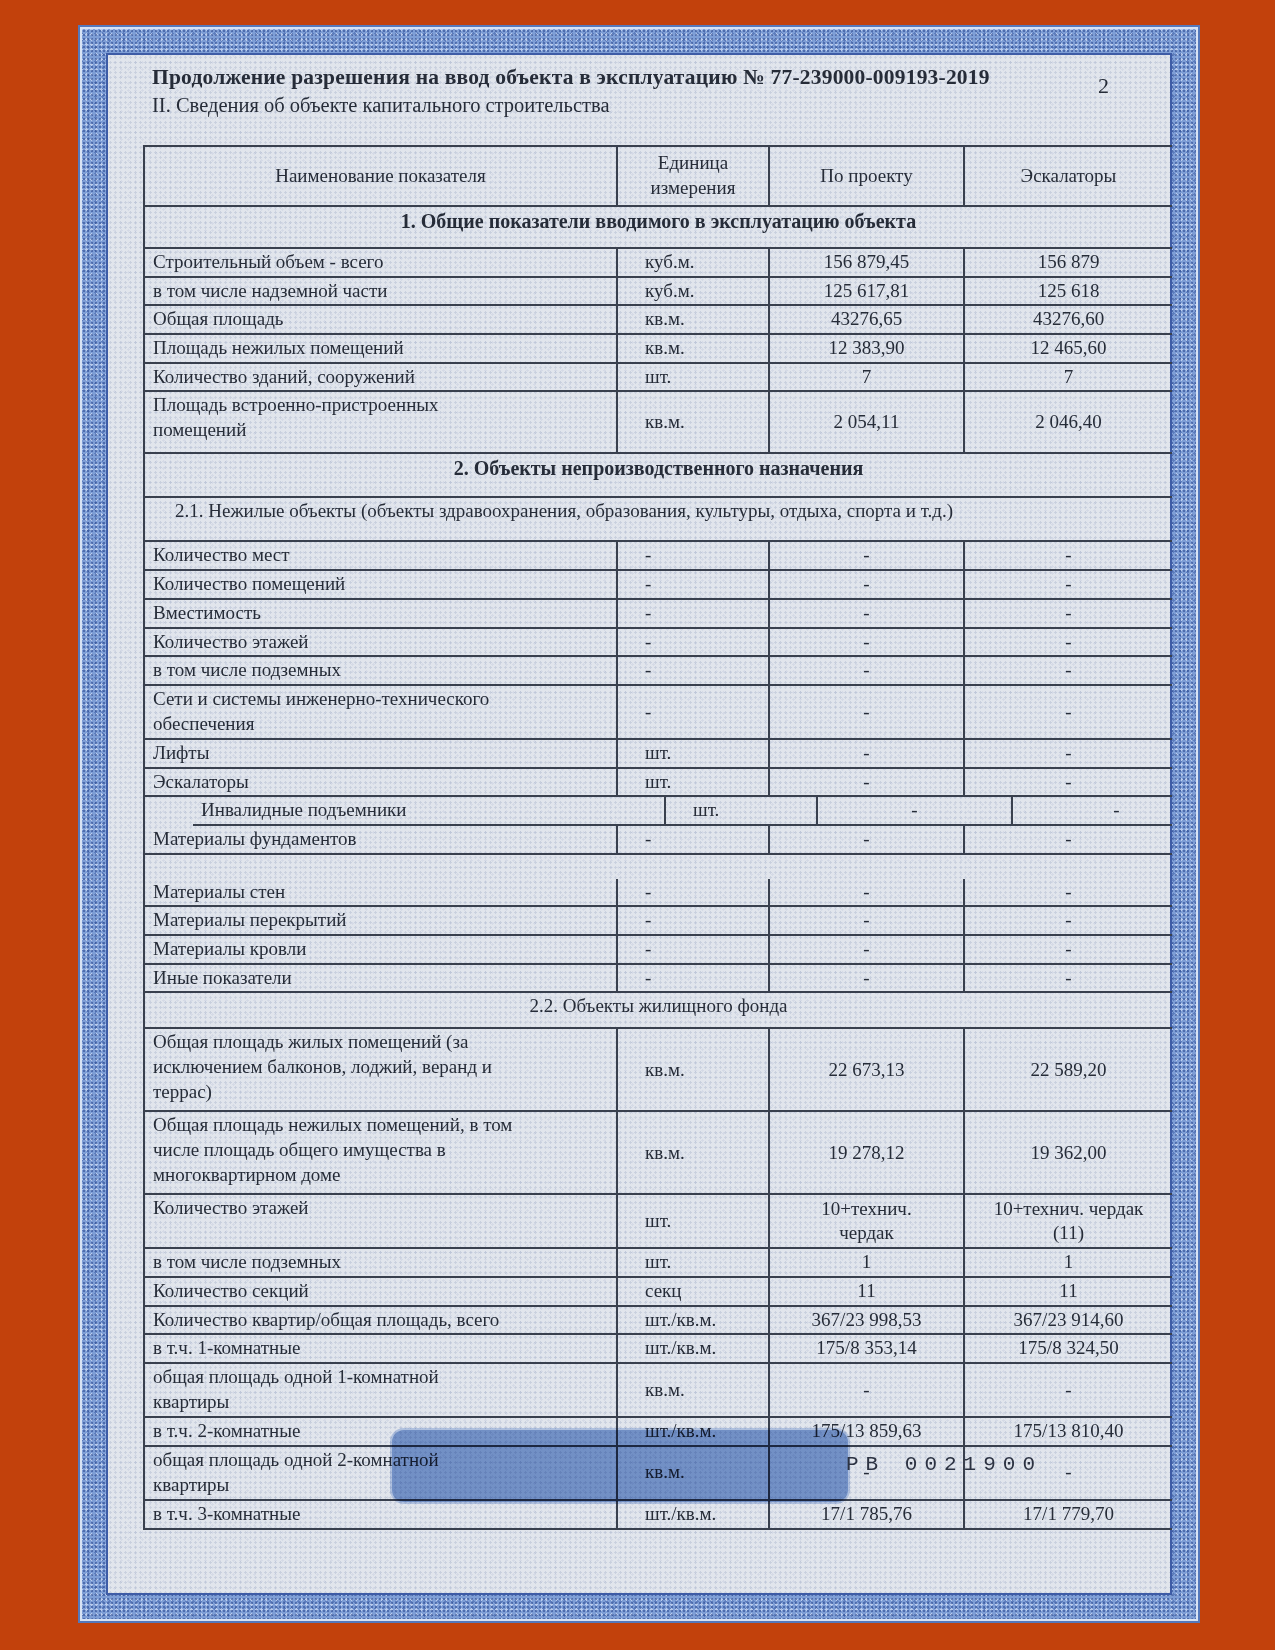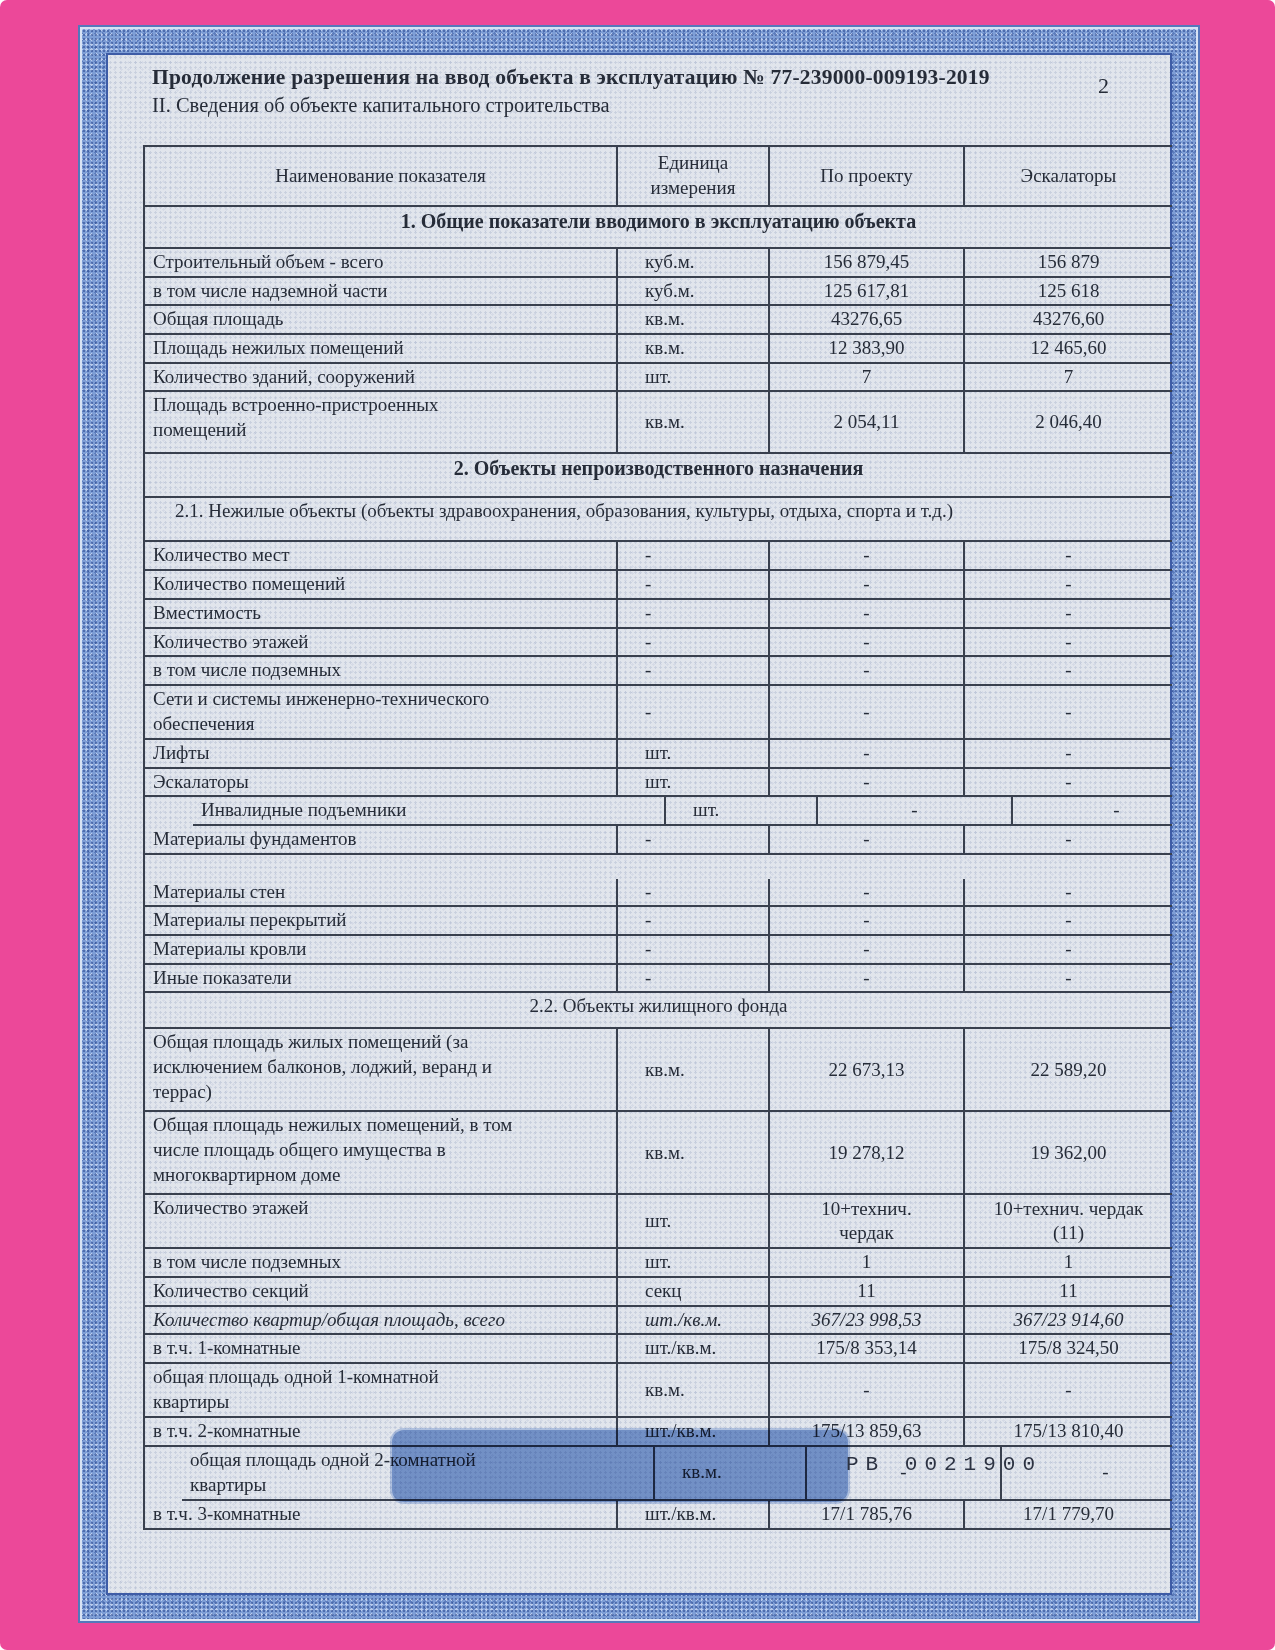--- a/index.html
+++ b/index.html
@@ -1,18 +1,18 @@
 <!DOCTYPE html>
 <html lang="ru"><head>
 <meta charset="utf-8">
 <style>
   * { margin:0; padding:0; box-sizing:border-box; }
   html,body { width:1275px; height:1650px; background:#ffffff;
     font-family:"Liberation Serif","DejaVu Serif",serif; color:#262c38; }
-  .page { position:relative; width:1275px; height:1650px; background:#ec4899; overflow:hidden;border-radius:7px; }
+  .page { position:relative; width:1275px; height:1650px; background:#c2410c; overflow:hidden; }
 
   
   .sheet { position:absolute; left:78px; top:25px; width:1122px; height:1598px;
     border:2px solid #5478bb; background:#d7e2f4; padding:2px; }
   .band { width:100%; height:100%; padding:24px;
     background-color:#7e9ed6;
     background-image:
       radial-gradient(rgba(38,68,140,.55) 1px, transparent 1.35px),
       radial-gradient(rgba(235,241,252,.55) 1px, transparent 1.3px),
       radial-gradient(rgba(52,84,160,.45) 1px, transparent 1.3px);
@@ -242,21 +242,21 @@
               <div class="cell c1">шт.</div>
               <div class="cell c2">1</div>
               <div class="cell c3">1</div>
             </div>
             <div class="row" style="min-height: 27px;">
               <div class="cell c0">Количество секций</div>
               <div class="cell c1">секц</div>
               <div class="cell c2">11</div>
               <div class="cell c3">11</div>
             </div>
-            <div class="row" style="min-height: 27px; font-style: italic;">
+            <div class="row" style="min-height: 27px;">
               <div class="cell c0">Количество квартир/общая площадь, всего</div>
               <div class="cell c1">шт./кв.м.</div>
               <div class="cell c2">367/23 998,53</div>
               <div class="cell c3">367/23 914,60</div>
             </div>
             <div class="row" style="min-height: 27px;">
               <div class="cell c0">в т.ч. 1-комнатные</div>
               <div class="cell c1">шт./кв.м.</div>
               <div class="cell c2">175/8 353,14</div>
               <div class="cell c3">175/8 324,50</div>
@@ -267,21 +267,21 @@
               <div class="cell c1">кв.м.</div>
               <div class="cell c2">-</div>
               <div class="cell c3">-</div>
             </div>
             <div class="row" style="min-height: 27px;">
               <div class="cell c0">в т.ч. 2-комнатные</div>
               <div class="cell c1">шт./кв.м.</div>
               <div class="cell c2">175/13 859,63</div>
               <div class="cell c3">175/13 810,40</div>
             </div>
-            <div class="row" style="min-height: 54px; margin-left: 37px;">
+            <div class="row" style="min-height: 54px;">
               <div class="cell c0">общая площадь одной 2-комнатной
 квартиры</div>
               <div class="cell c1">кв.м.</div>
               <div class="cell c2">-</div>
               <div class="cell c3">-</div>
             </div>
             <div class="row" style="min-height: 27px;">
               <div class="cell c0">в т.ч. 3-комнатные</div>
               <div class="cell c1">шт./кв.м.</div>
               <div class="cell c2">17/1 785,76</div>

